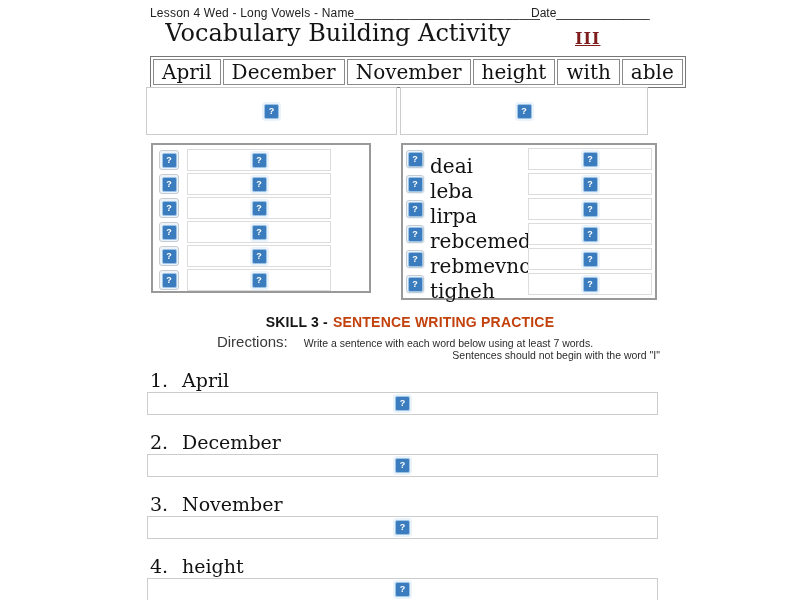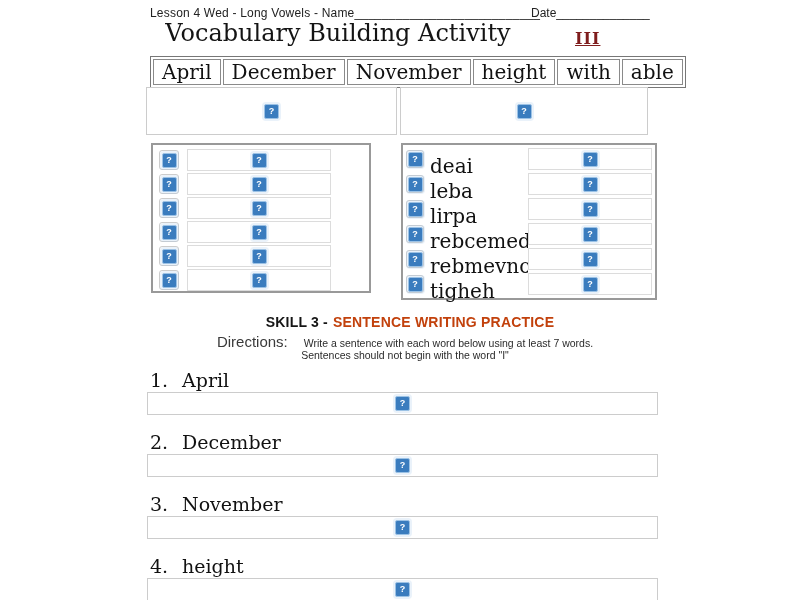--- a/index.html
+++ b/index.html
@@ -50,21 +50,21 @@
                      align-items:center;justify-content:center;background:#fff;}
 
   
   .skill{position:absolute;left:150px;top:314px;width:510px;text-align:center;
          font-weight:bold;font-size:14px;letter-spacing:0.2px;}
   .skill .prefix{color:#151515;margin-right:5px;margin-left:10px;}
   .skill .green{color:#c2410c;}
   .directions1{position:absolute;left:150px;top:333px;width:510px;text-align:center;}
   .directions1 .dlabel{font-size:15px;color:#3a3a3a;margin-right:16px;}
   .directions1 .dtext{font-size:10.5px;color:#2b2b2b;margin-top:21px;}
-  .directions2{position:absolute;left:150px;top:349px;width:510px;text-align:center;
+  .directions2{position:absolute;left:150px;top:349px;width:510px;text-align:right;
                font-size:10.5px;color:#2b2b2b;}
 
   
   .sentences{position:absolute;left:147px;top:358px;width:511px;}
   .sitem{margin-bottom:15px;margin-top:10px;}
   .sitem .slabel{font-family:"DejaVu Serif","Liberation Serif",serif;font-size:19px;color:#111;
                  height:24px;line-height:24px;padding-left:3px;}
   .sitem .snum{display:inline-block;min-width:22px;}
   .sitem .sword{margin-left:10px;}
   .sitem .sbox{height:21px;border:1px solid #ccc;background:#fff;display:flex;

